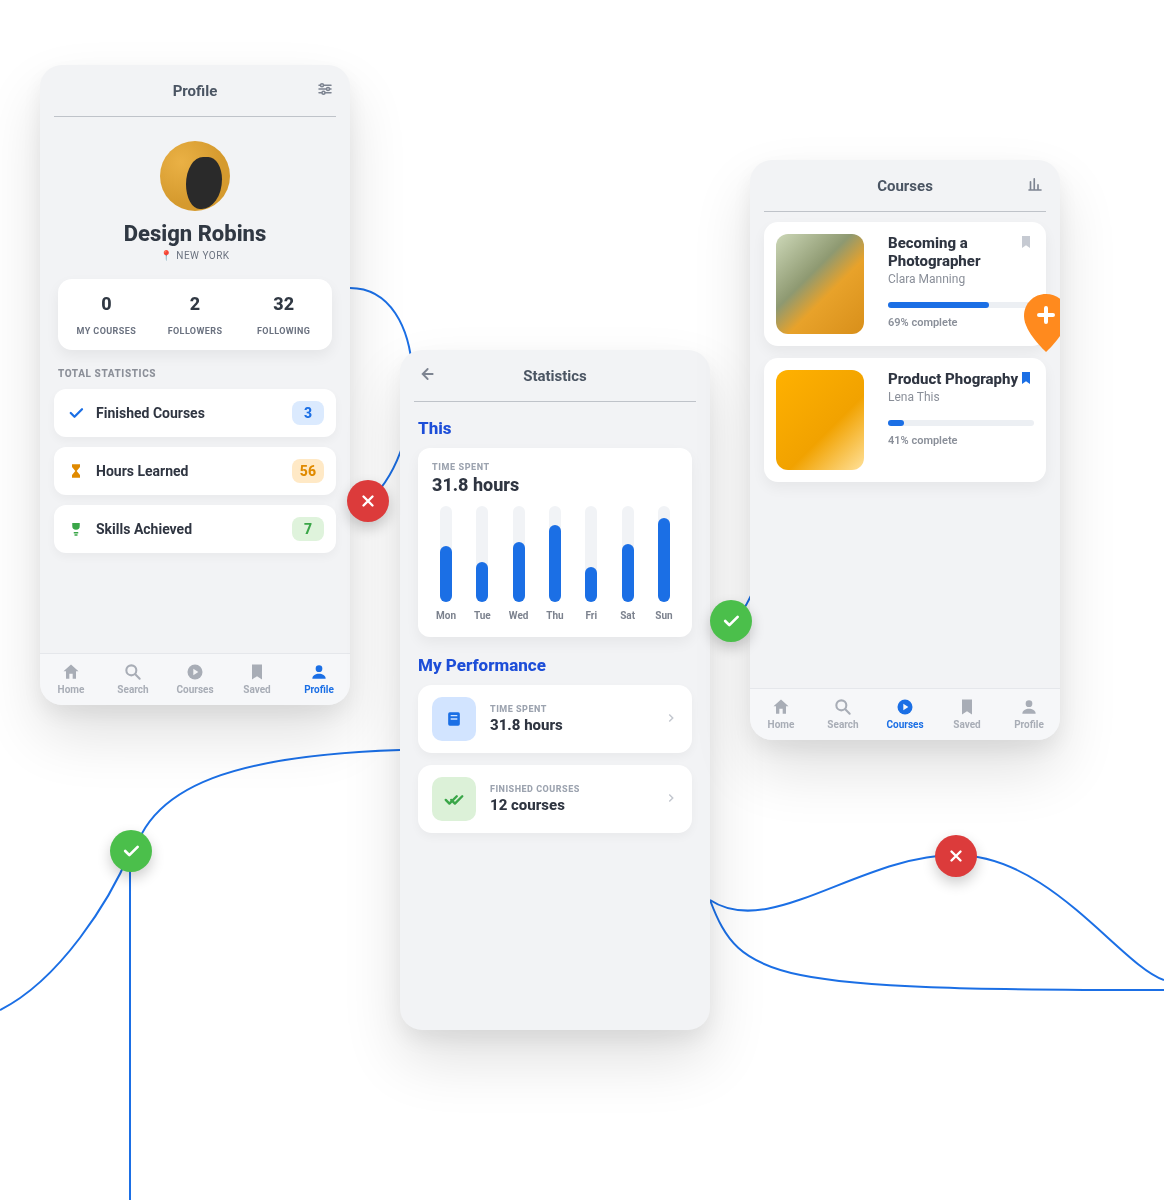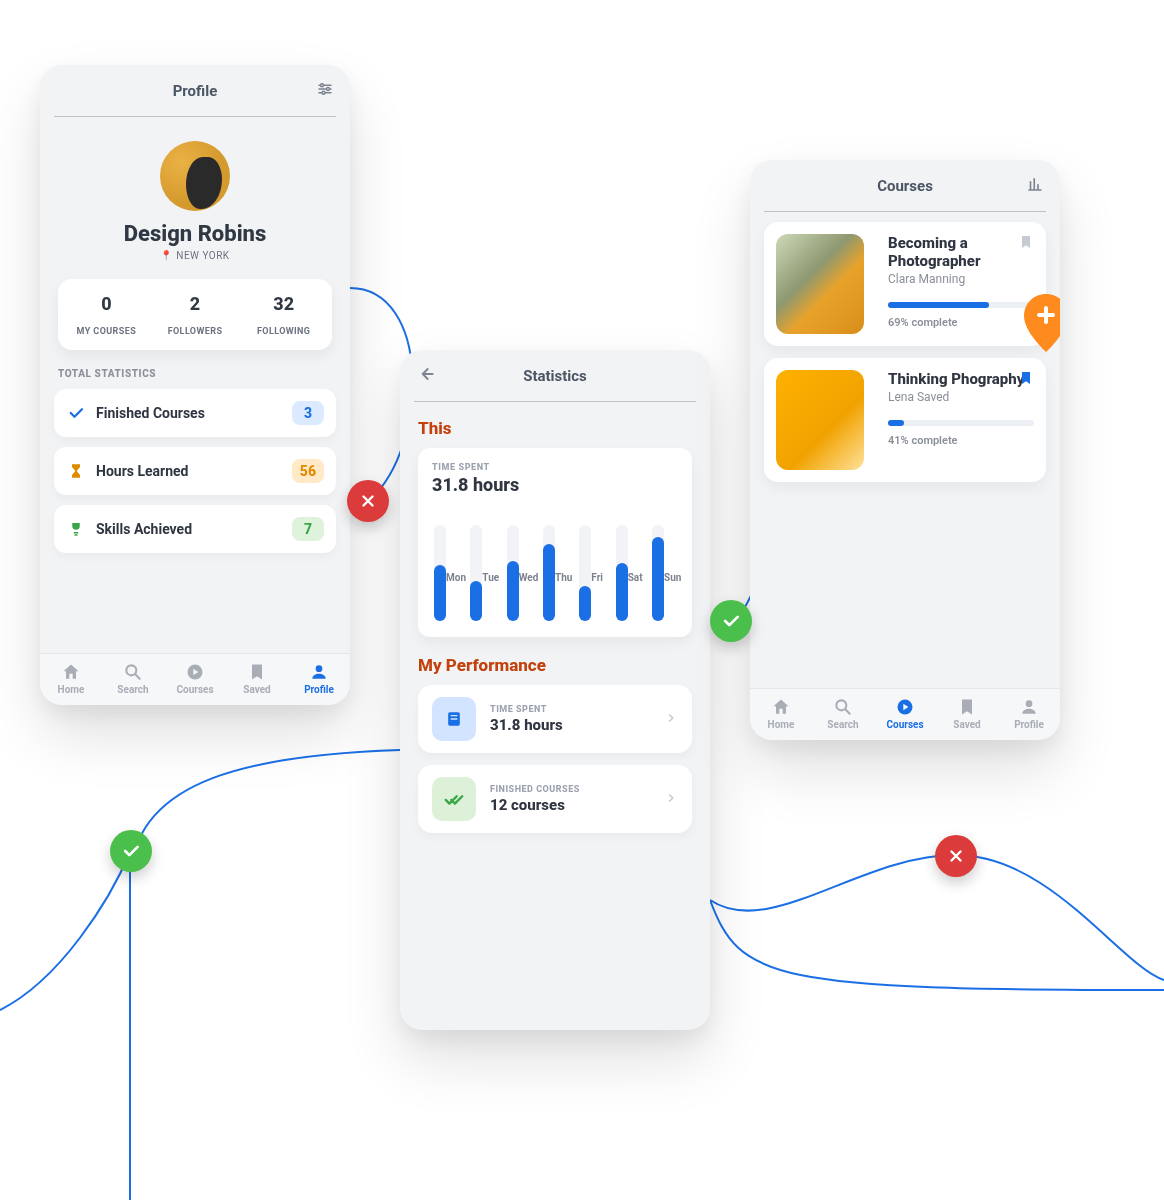--- a/index.html
+++ b/index.html
@@ -102,30 +102,30 @@
     background:#f6f7f9;
     padding:8px 0 10px;
   }
   .nav-item { flex:1; text-align:center; color:#a8adb6; font-size:10px; font-weight:700; cursor:pointer; }
   .nav-item svg { display:block; margin:0 auto 2px; }
   .nav-item.active { color:#1b6fe5; }
   .nav-item.active svg { color:#1b6fe5; }
 
   
   .stats-body { padding: 10px 18px 8px; text-align:left; }
-  .stats-body h3 { font-size:17px; font-weight:800; color:#c2410c; margin:6px 0 10px;}
+  .stats-body h3 { font-size:17px; font-weight:800; color:#1d4ed8; margin:6px 0 10px;}
   .time-card {
     background:#fff; border-radius:12px; padding:14px 14px 10px;
     box-shadow:0 6px 14px rgba(0,0,0,0.05);
     margin-bottom:18px;
   }
   .small-label { font-size:9px; font-weight:800; letter-spacing:.6px; color:#9ca3af;}
   .big-value { font-size:18px; font-weight:800; color:#2f3541; margin-top:2px;}
   .bars { display:flex; justify-content:space-between; align-items:flex-end; height:110px; margin:16px 2px 6px; }
-  .bar-col { display:flex; flex-direction:row; align-items:center; width:24px;}
+  .bar-col { display:flex; flex-direction:column; align-items:center; width:24px;justify-content:center;}
   .bar-track { width:12px; height:96px; background:#f1f3f6; border-radius:6px; display:flex; align-items:flex-end;}
   .bar-fill  { width:12px; background:#1b6fe5; border-radius:6px;}
   .bar-lab { font-size:10px; font-weight:700; color:#7c828e; margin-top:8px;}
   .perf-list { display:flex; flex-direction:column; gap:12px; }
   .perf-row {
     display:flex; align-items:center; justify-content:space-between;
     background:#fff; border-radius:14px; padding:12px 14px;
     box-shadow:0 4px 10px rgba(0,0,0,0.04);
     cursor:pointer;
   }
@@ -448,22 +448,22 @@
       <div class="add-pin">
         <svg width="48" height="58" viewBox="0 0 48 58">
             <path d="M24 0C12 0 2 9 2 22c0 16 22 36 22 36s22-20 22-36C46 9 36 0 24 0z" fill="#ff8a1e"></path>
             <path d="M24 14v14M17 21h14" stroke="#fff" stroke-width="4" stroke-linecap="round"></path>
           </svg>
       </div>
     </div>
     <div class="course-card">
       <div class="thumb three"></div>
       <div class="course-info">
-        <div class="course-title">Thinking Phography</div>
-        <div class="course-author">Lena Saved</div>
+        <div class="course-title">Product Phography</div>
+        <div class="course-author">Lena This</div>
         <div class="prog-track">
             <div class="prog-fill" style="width:11%"></div>
           </div>
         <div class="prog-txt">41% complete</div>
       </div>
       <span class="bookmark-ic on">
         <svg width="16" height="16" viewBox="0 0 24 24" fill="currentColor">
             <path d="M6 3h12v18l-6-4-6 4z"></path>
           </svg>
       </span>

